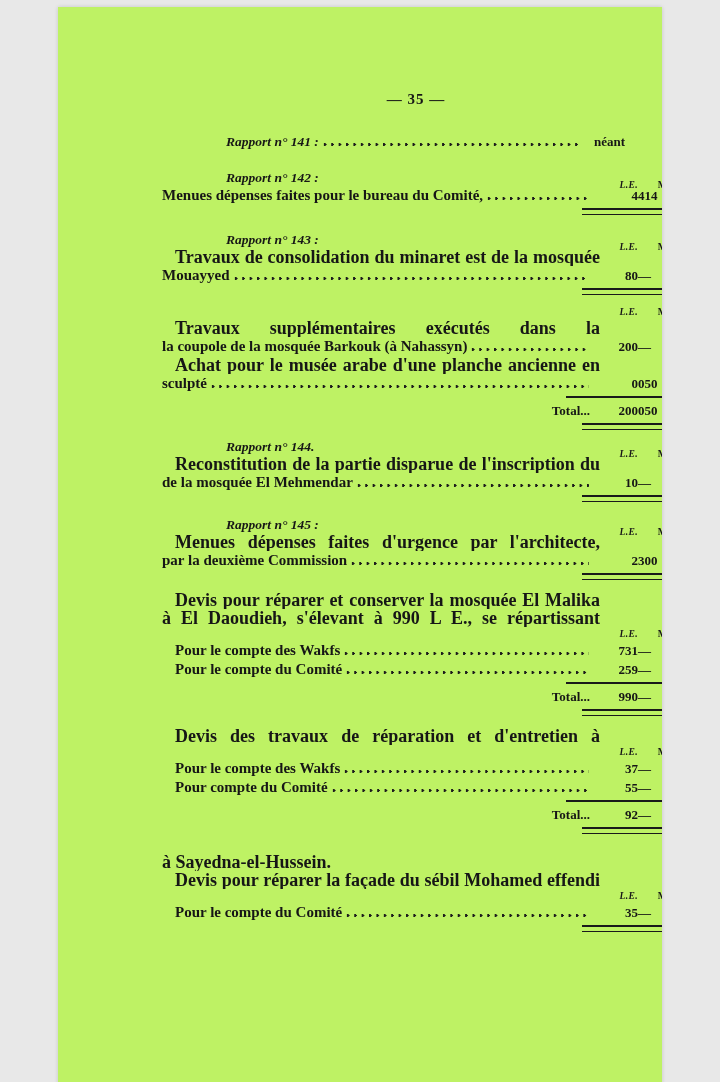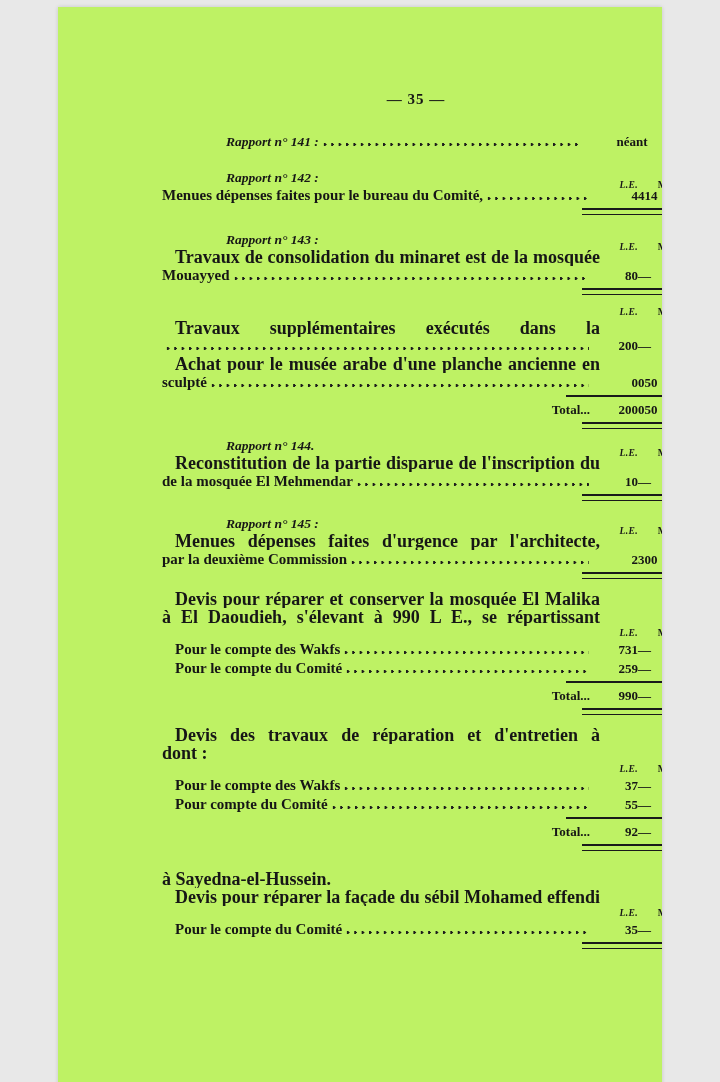--- a/index.html
+++ b/index.html
@@ -46,21 +46,21 @@
   .lrow .txt.ind{margin-left:13px;}
   .lrow .txt.it{font-style:italic;font-size:13.5px;margin-left:64px;}
   .leader{
     flex:1 1 auto;align-self:flex-end;height:7px;margin:0 5px 3px 3px;min-width:12px;
     background-image:radial-gradient(circle at 3px 3.5px,#1c1c1c 1.25px,transparent 1.55px);
     background-size:7.4px 7px;background-repeat:repeat-x;
   }
   .amounts{display:flex;flex:none;}
   .a-le{width:44px;text-align:right;font-size:13px;}
   .a-m{width:32px;text-align:left;font-size:13px;}
-  .a-wide{width:76px;padding-left:8px;font-size:13px;text-align:center;}
+  .a-wide{width:76px;padding-left:8px;font-size:13px;text-align:left;}
 
   .rule-single{margin-left:auto;width:104px;border-top:2px solid #1a1a1a;margin-top:3px;}
   .rule-double{margin-left:auto;width:88px;border-top:2.5px solid #1a1a1a;border-bottom:1.5px solid #1a1a1a;height:4px;margin-top:3px;}
 
   .total-row{display:flex;align-items:baseline;line-height:18px;margin-top:4px;}
   .total-label{margin-left:auto;font-size:13px;padding-right:4px;}
 </style>
 </head>
 <body>
 
@@ -114,20 +114,21 @@
         </div>
         <div class="blk">
           <div class="lem-row">
             <span class="lem">
               <span class="lem-le">L.E.</span>
               <span class="lem-m">M.</span>
             </span>
           </div>
           <div class="line ind">Travaux supplémentaires exécutés dans la reconstruction de</div>
           <div class="lrow">
+            <span class="txt">la coupole de la mosquée Barkouk (à Nahassyn)</span>
             <span class="leader"></span>
             <span class="amounts">
               <span class="a-le">200</span>
               <span class="a-m">—</span>
             </span>
           </div>
           <div class="line ind">Achat pour le musée arabe d'une planche ancienne en bois</div>
           <div class="lrow">
             <span class="txt">sculpté</span>
             <span class="leader"></span>
@@ -214,21 +215,20 @@
             <span class="total-label">Total...</span>
             <span class="amounts">
               <span class="a-le">990</span>
               <span class="a-m">—</span>
             </span>
           </div>
           <div class="rule-double"></div>
         </div>
         <div class="blk">
           <div class="line ind">Devis des travaux de réparation et d'entretien à exécuter dans la</div>
-          <div class="line short">dont :</div>
           <div class="lem-row">
             <span class="lem">
               <span class="lem-le">L.E.</span>
               <span class="lem-m">M.</span>
             </span>
           </div>
           <div class="lrow">
             <span class="txt ind">Pour le compte des Wakfs</span>
             <span class="leader"></span>
             <span class="amounts">

